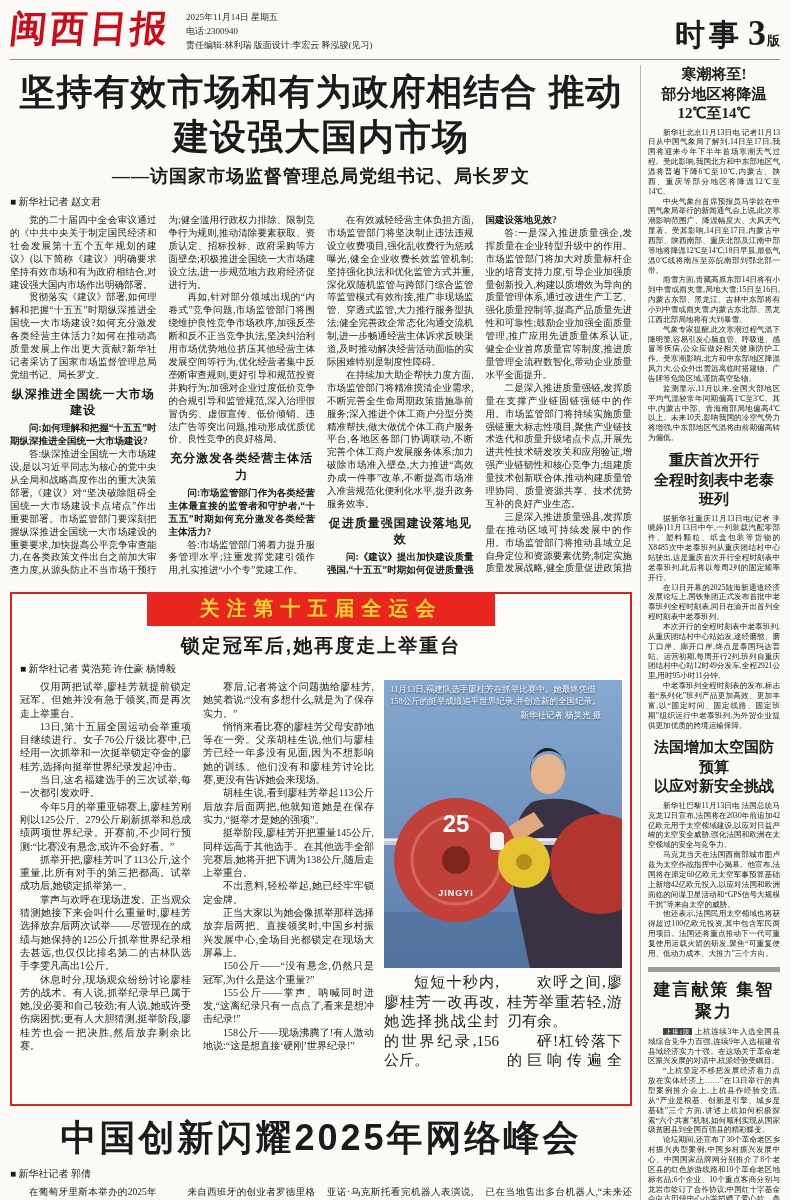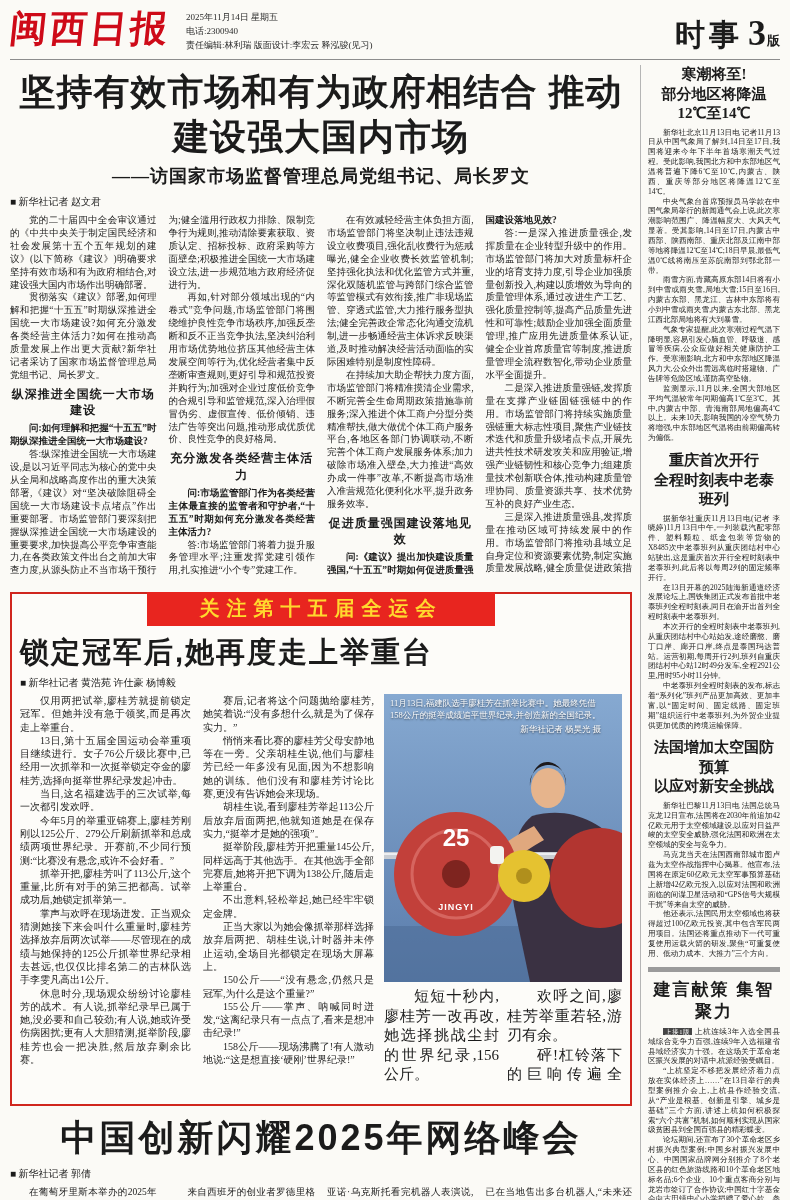--- a/index.html
+++ b/index.html
@@ -35,22 +35,22 @@
   p.b-q{margin:0;text-indent:2em;font-weight:bold;}
   p.b-h{margin:4px 0;text-indent:0;text-align:center;font-weight:bold;font-size:12px;
         font-family:"Liberation Sans",sans-serif;letter-spacing:1px;}
 
   
   .games-box{border:2px solid #d0261e;margin-top:8px;position:relative;
              padding:0 8px 6px;height:514px;box-sizing:border-box;background:#fdfcf9;}
   .banner{position:relative;top:-2px;margin:0 auto;width:348px;background:#e8251f;color:#ffd92e;
           text-align:center;font-family:"Liberation Sans",sans-serif;font-weight:900;
           font-size:20px;letter-spacing:7px;padding:3px 0 4px;}
-  .games-box h3{font-size:29px;font-family:"Liberation Sans",sans-serif;font-weight:900;
-                margin:5px 0 3px;letter-spacing:2px;}
+  .games-box h3{font-size:19px;font-family:"Liberation Sans",sans-serif;font-weight:900;
+                text-align:center;margin:5px 0 3px;letter-spacing:2px;}
   .gb-byline{font-size:10px;margin:0 0 4px;}
   .gb-content{display:flex;gap:10px;}
   .gb-text{width:358px;column-count:2;column-gap:12px;font-size:10px;line-height:1.33;
            text-align:justify;height:404px;overflow:hidden;}
   .gb-photo-col{width:238px;}
   .photo{position:relative;width:238px;height:288px;overflow:hidden;background:#6d93c0;}
   .caption{position:absolute;top:3px;left:6px;right:21px;color:#fff;font-size:8.5px;line-height:1.45;
            text-shadow:0 1px 2px rgba(0,0,0,.65);}
   .credit{display:block;text-align:right;margin-top:1px;}
   .gb-below{margin-top:5px;column-count:2;column-gap:8px;font-size:15px;line-height:1.3;
@@ -133,21 +133,21 @@
               <p class="b-p">当日,这名福建选手的三次试举,每一次都引发欢呼。</p>
               <p class="b-p">今年5月的举重亚锦赛上,廖桂芳刚刚以125公斤、279公斤刷新抓举和总成绩两项世界纪录。开赛前,不少同行预测:“比赛没有悬念,或许不会好看。”</p>
               <p class="b-p">抓举开把,廖桂芳叫了113公斤,这个重量,比所有对手的第三把都高。试举成功后,她锁定抓举第一。</p>
               <p class="b-p">掌声与欢呼在现场迸发。正当观众猜测她接下来会叫什么重量时,廖桂芳选择放弃后两次试举——尽管现在的成绩与她保持的125公斤抓举世界纪录相去甚远,也仅仅比排名第二的吉林队选手李雯凡高出1公斤。</p>
               <p class="b-p">休息时分,现场观众纷纷讨论廖桂芳的战术。有人说,抓举纪录早已属于她,没必要和自己较劲;有人说,她或许受伤病困扰;更有人大胆猜测,挺举阶段,廖桂芳也会一把决胜,然后放弃剩余比赛。</p>
               <p class="b-p">赛后,记者将这个问题抛给廖桂芳,她笑着说:“没有多想什么,就是为了保存实力。”</p>
               <p class="b-p">悄悄来看比赛的廖桂芳父母安静地等在一旁。父亲胡桂生说,他们与廖桂芳已经一年多没有见面,因为不想影响她的训练。他们没有和廖桂芳讨论比赛,更没有告诉她会来现场。</p>
               <p class="b-p">胡桂生说,看到廖桂芳举起113公斤后放弃后面两把,他就知道她是在保存实力,“挺举才是她的强项”。</p>
               <p class="b-p">挺举阶段,廖桂芳开把重量145公斤,同样远高于其他选手。在其他选手全部完赛后,她将开把下调为138公斤,随后走上举重台。</p>
               <p class="b-p">不出意料,轻松举起,她已经牢牢锁定金牌。</p>
-              <p class="b-p">正当大家以为她会像抓举那样选择放弃后两把、胡桂生说,计时器并未停止运动,全场目光都锁定在现场大屏幕上。</p>
+              <p class="b-p">正当大家以为她会像抓举那样选择放弃后两把、直接领奖时,中国乡村振兴发展中心,全场目光都锁定在现场大屏幕上。</p>
               <p class="b-p">150公斤——“没有悬念,仍然只是冠军,为什么是这个重量?”</p>
               <p class="b-p">155公斤——掌声、呐喊同时迸发,“这离纪录只有一点点了,看来是想冲击纪录!”</p>
               <p class="b-p">158公斤——现场沸腾了!有人激动地说:“这是想直接‘硬刚’世界纪录!”</p>
             </div>
           <div class="gb-photo-col">
             <div class="photo">
               <svg width="238" height="288" viewBox="0 0 238 288">
                 <defs>
                   <linearGradient id="sky" x1="0" y1="0" x2="0" y2="1">
                     <stop offset="0" stop-color="#86a9d1"></stop>

